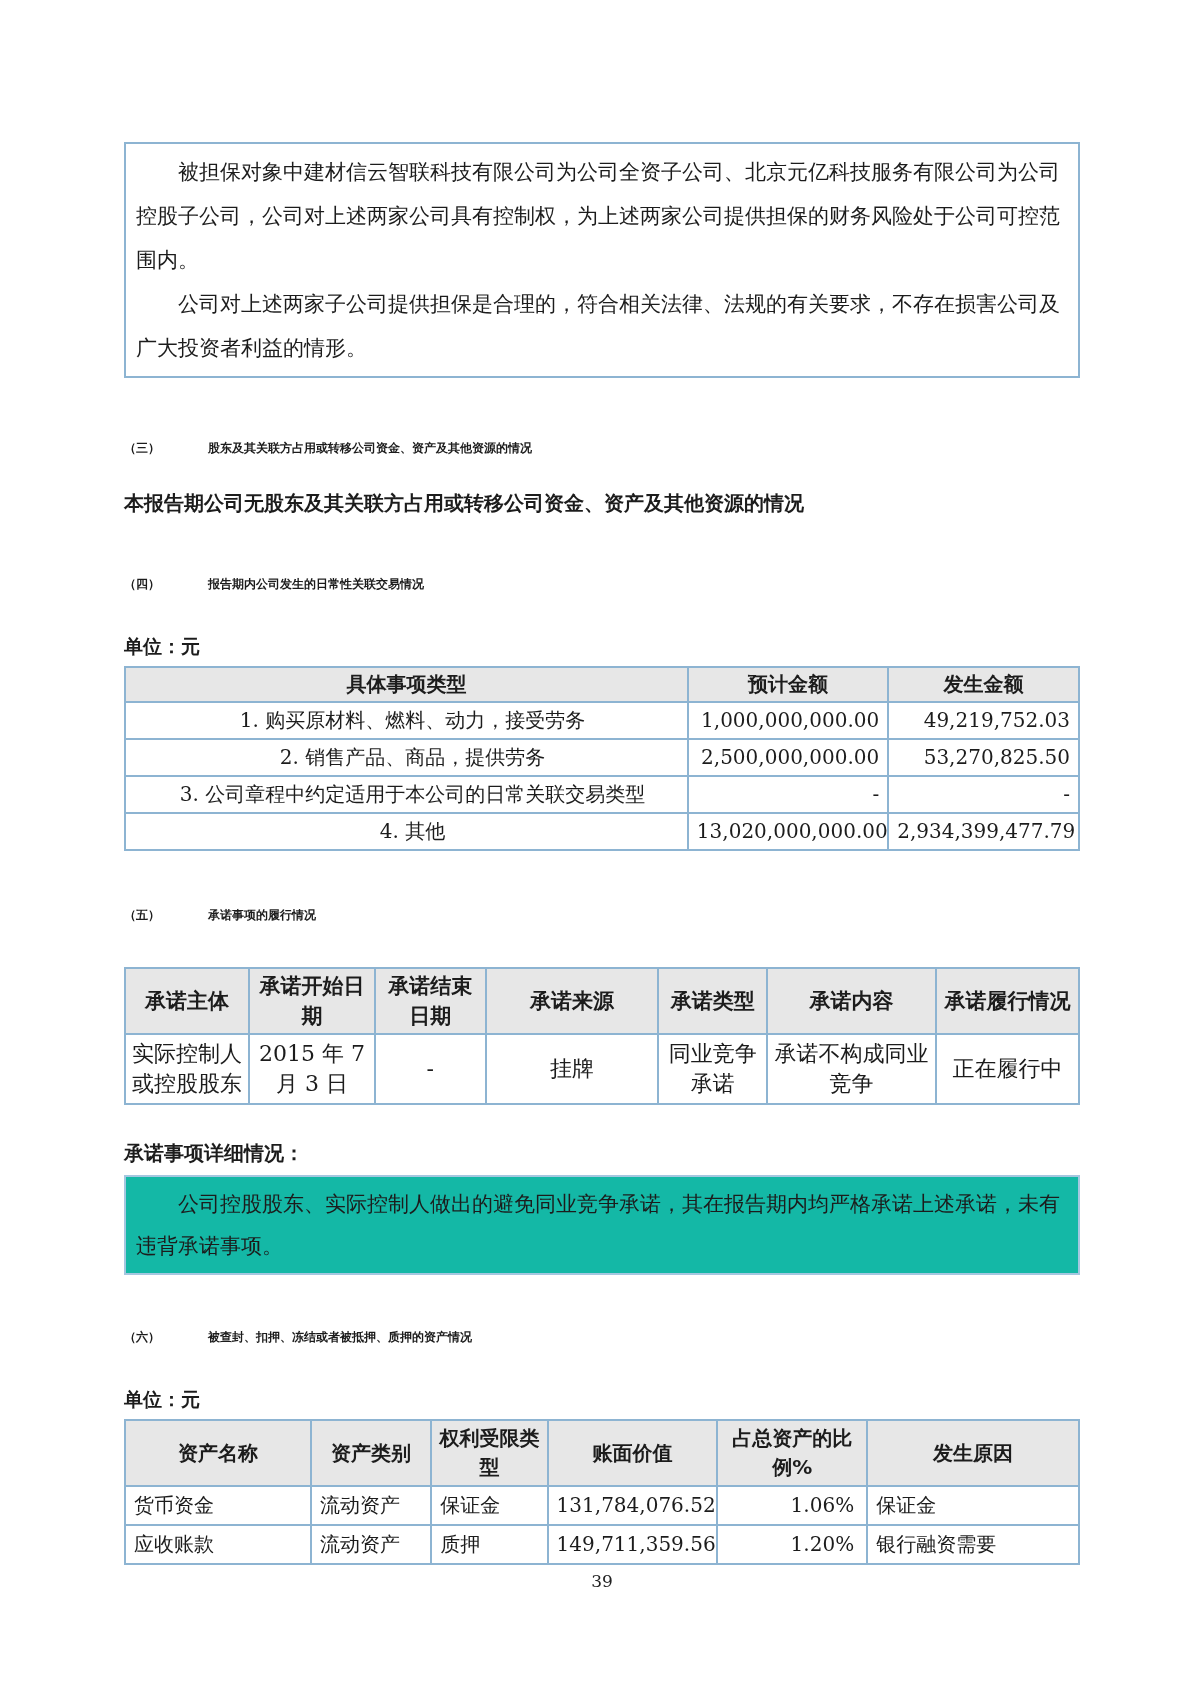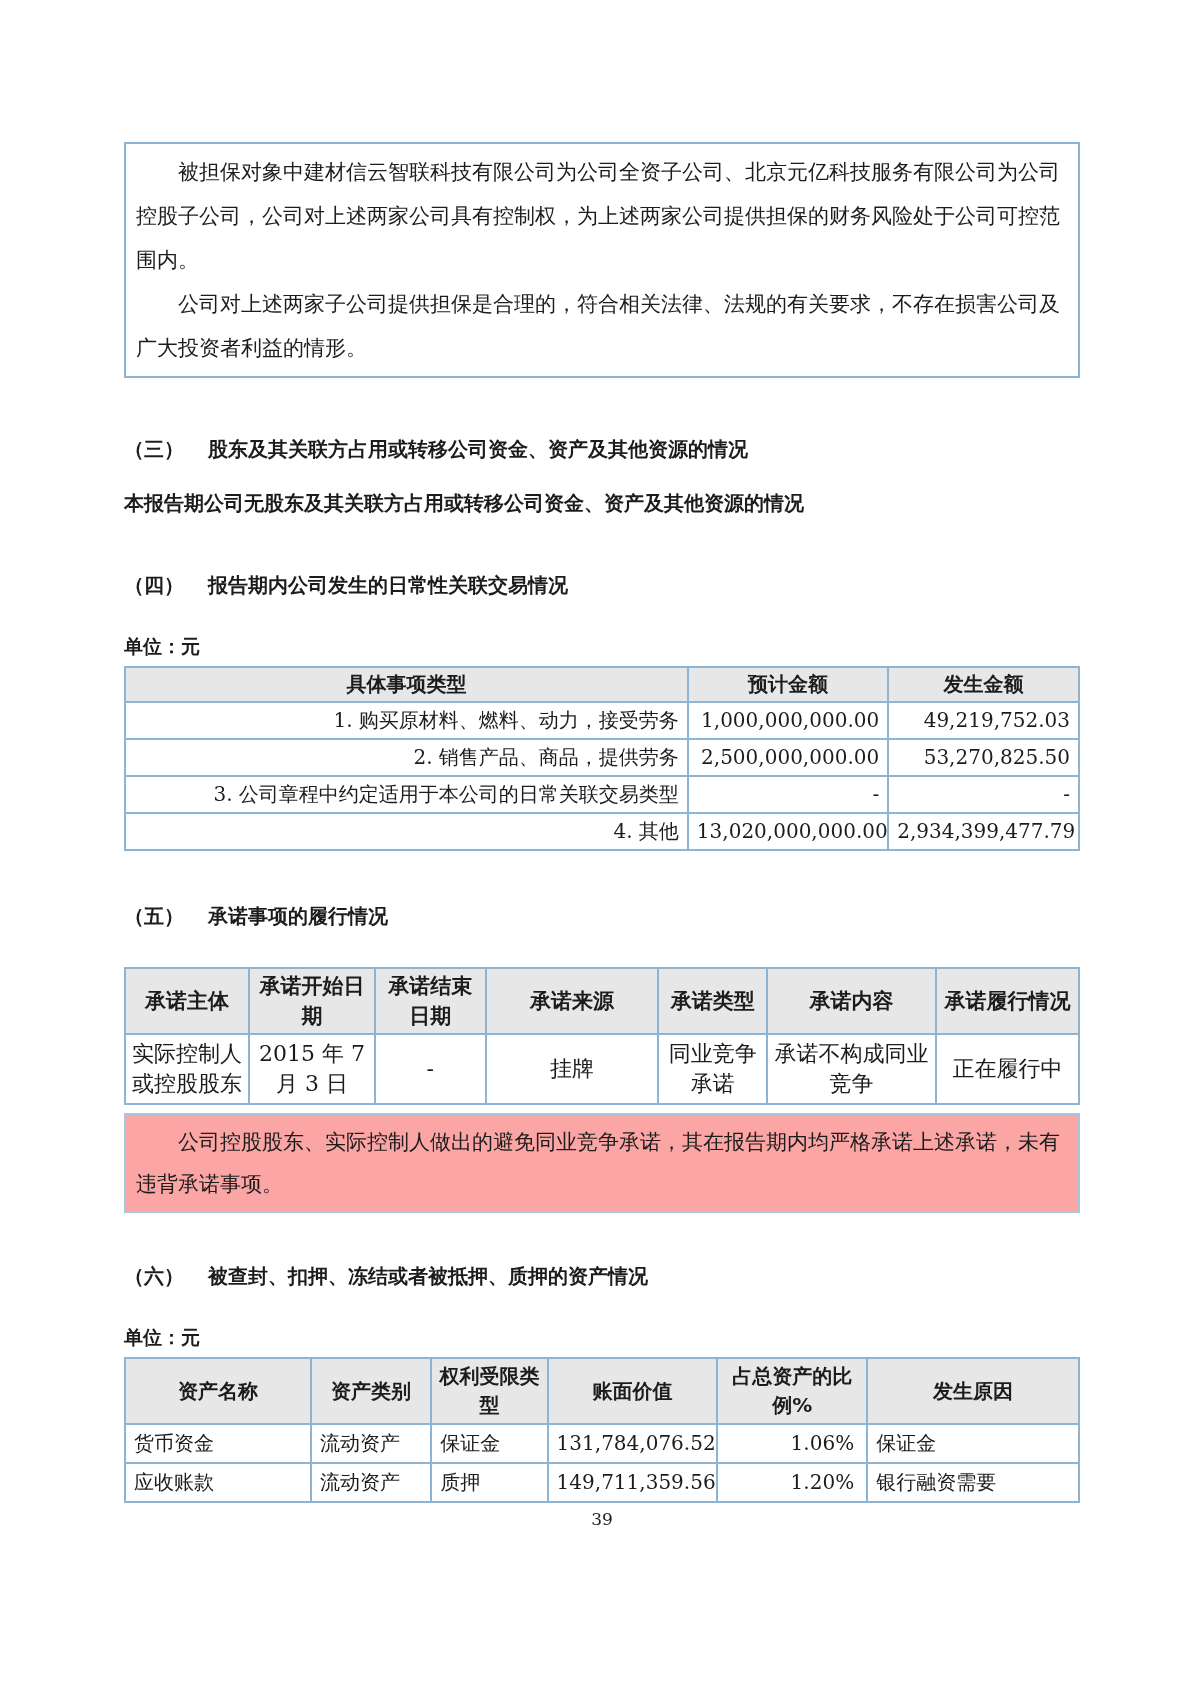--- a/index.html
+++ b/index.html
@@ -11,29 +11,29 @@
   .content { position:absolute; left:124px; top:0; width:956px; }
 
   
   .gbox {
     margin-top:142px; border:2px solid #8db4d2; background:#fff;
     padding:6px 10px 6px 10px;
   }
   .gbox p { margin:0; font-size:21px; line-height:44px; text-indent:2em; }
 
   .dbox {
-    margin-top:8px; border:2px solid #a5c7e0; background:#fca5a5;
+    margin-top:8px; border:2px solid #a5c7e0; background:#14b8a6;
     padding:6px 10px;
   }
   .dbox p { margin:0; font-size:21px; line-height:42px; text-indent:2em; }
 
   
   .sec-head {
-    font-family:Liberation Serif, serif;
-    font-weight:bold; font-size:20px; line-height:30px;
+    font-family:Liberation Mono, monospace;
+    font-weight:bold; font-size:12px; line-height:30px;
   }
   .sec-num { display:inline-block; min-width:60px; margin-right:24px; }
   .bold-para {
     font-family:"DejaVu Sans","Liberation Sans",sans-serif;
     font-weight:bold; font-size:20px; line-height:30px; margin-top:24px;
   }
   .h3 { margin-top:56px; }
   .h4 { margin-top:52px; }
   .h5 { margin-top:50px; }
   .h6 { margin-top:48px; }
@@ -45,21 +45,21 @@
 
   table { border-collapse:collapse; width:100%; table-layout:fixed; }
   th, td { border:2px solid #8db4d2; overflow:hidden; }
   th {
     background:#e7e7e7; text-align:center; font-weight:bold;
     font-family:"DejaVu Sans","Liberation Sans",sans-serif;
     font-size:20px; line-height:29px; padding:2px 4px;
   }
   td { font-size:20px; line-height:29px; padding:3px 8px; background:#fff; }
 
-  .t1 td.left  { text-align:right;padding-left:20px; }
+  .t1 td.left  { text-align:center;padding-left:20px; }
   .t1 td.right { text-align:right; }
 
   .t2 { margin-top:36px; }
   .t2 th { font-size:21px; line-height:30px; padding:2px 6px; }
   .t2 td { font-size:22px; line-height:30px; text-align:center; padding:4px 6px; }
 
   .detail-label {
     margin-top:34px; font-family:"DejaVu Sans","Liberation Sans",sans-serif;
     font-weight:bold; font-size:20px; line-height:28px;
   }
@@ -159,20 +159,21 @@
         <td>2015 年 7 月 3 日</td>
         <td>-</td>
         <td>挂牌</td>
         <td>同业竞争承诺</td>
         <td>承诺不构成同业竞争</td>
         <td>正在履行中</td>
       </tr>
     </tbody>
       </table>
 
+    <div class="detail-label">承诺事项详细情况：</div>
     <div class="dbox">
       <p>公司控股股东、实际控制人做出的避免同业竞争承诺，其在报告期内均严格承诺上述承诺，未有违背承诺事项。</p>
     </div>
 
     <div class="sec-head h6">
       <span class="sec-num">（六）</span><span>被查封、扣押、冻结或者被抵押、质押的资产情况</span>
     </div>
 
     <div class="unit-line">单位：元</div>
 

